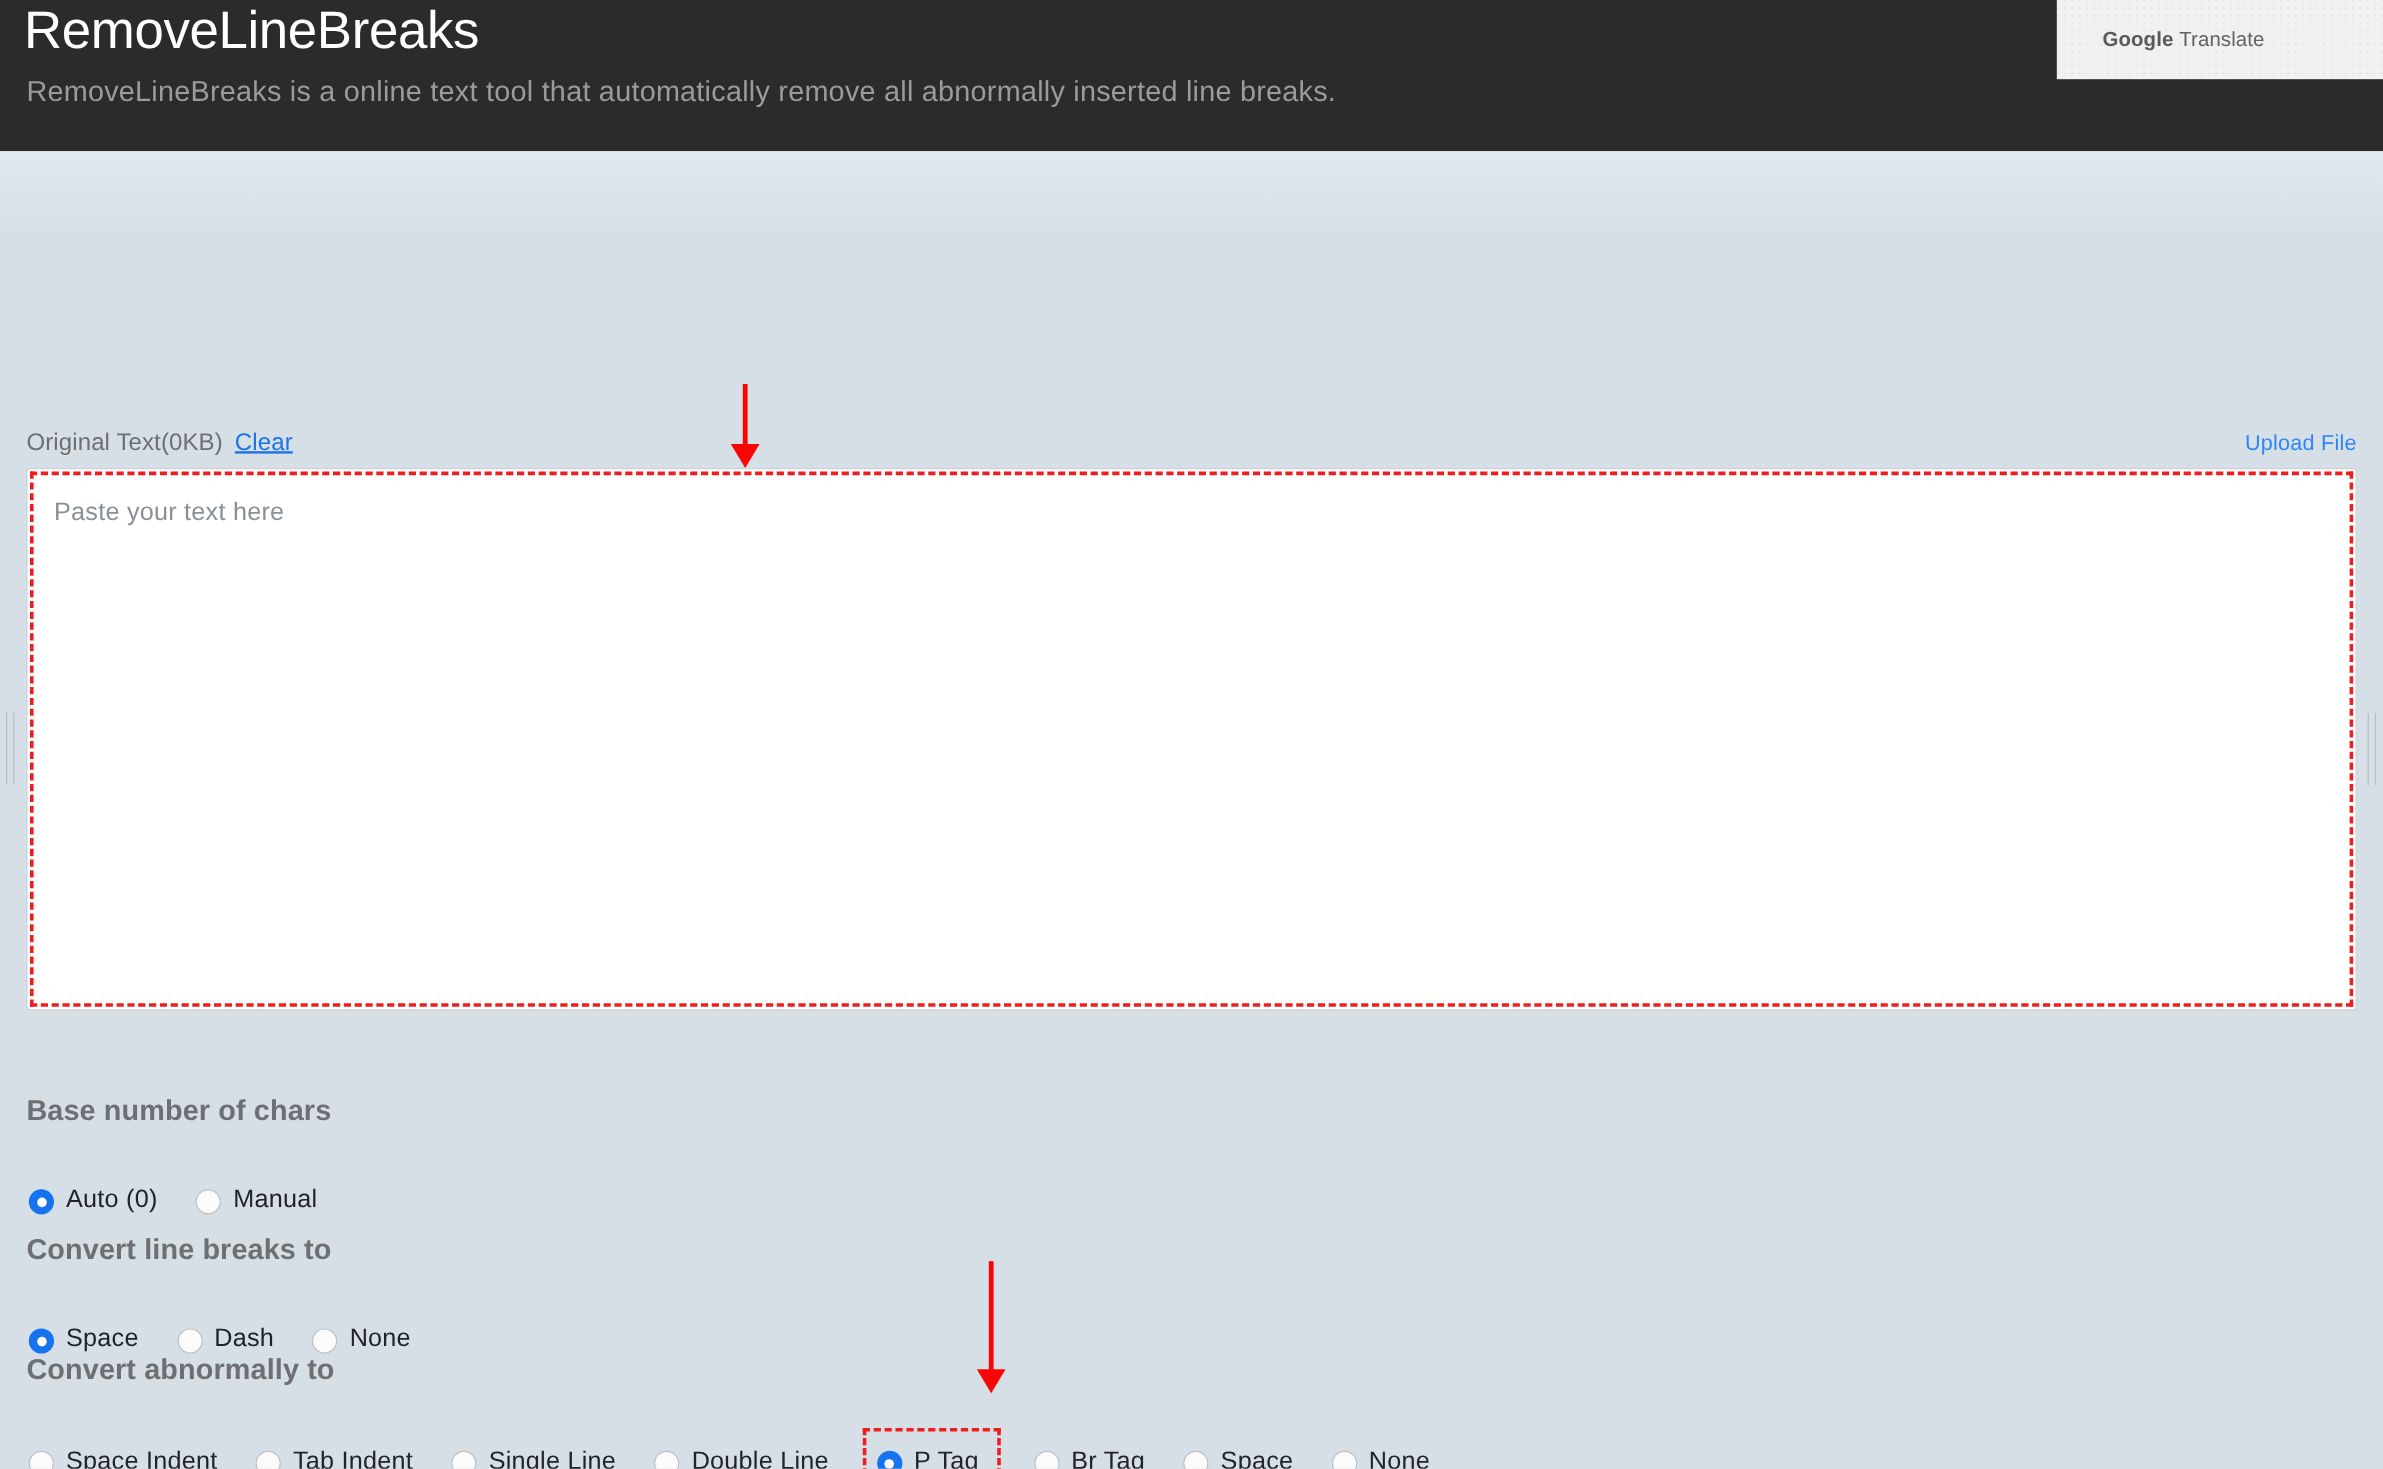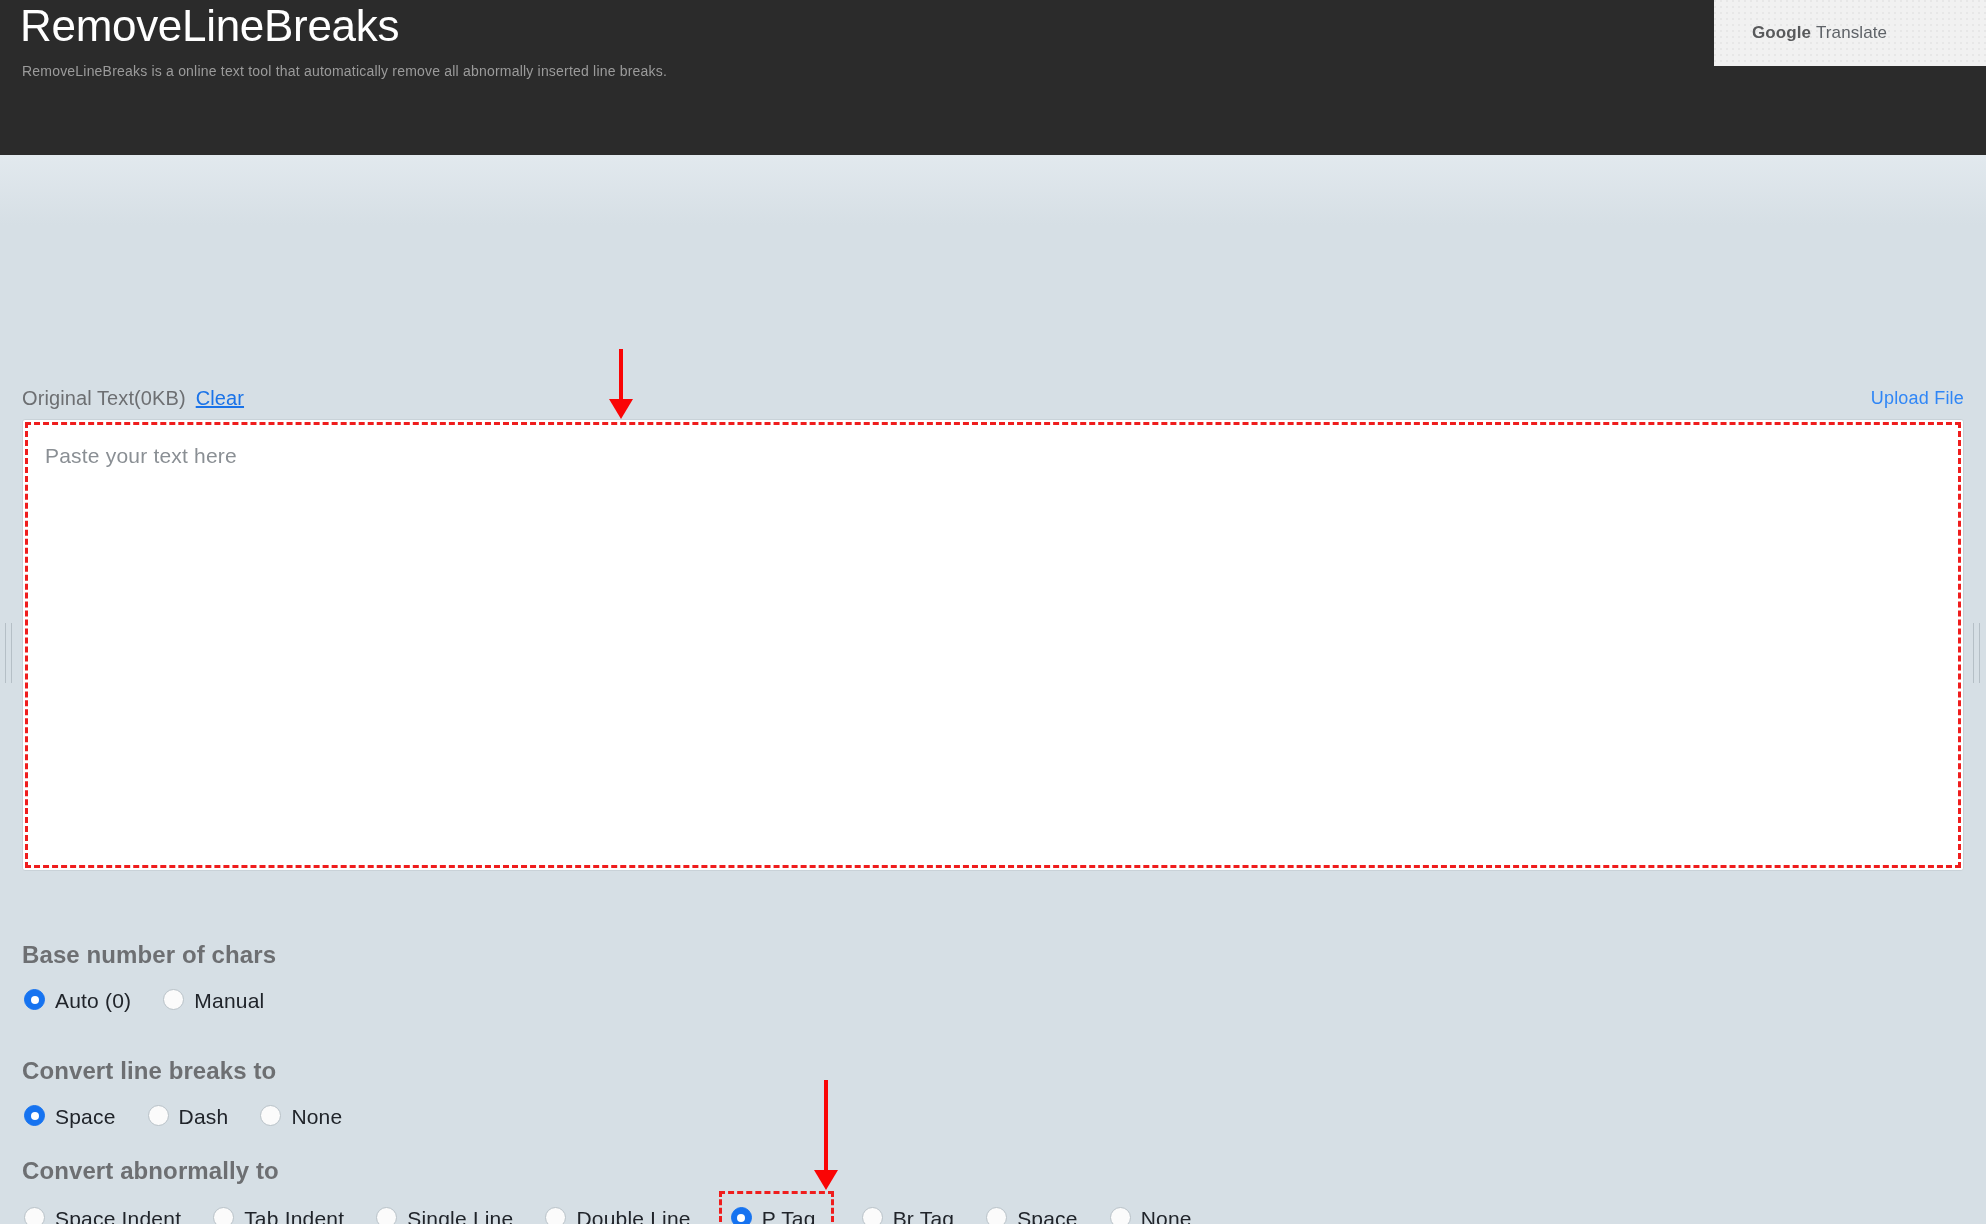--- a/index.html
+++ b/index.html
@@ -12,40 +12,40 @@
 
   body {
     font-family: "Liberation Sans", sans-serif;
     background: #d6dfe5;
   }
 
   
   .header {
     position: relative;
     width: 100%;
-    height: 155px;
+    height: 126px;
     background: #2b2b2b;
   }
 
   .header-title {
     position: absolute;
     left: 20px;
     top: 2px;
     font-size: 44px;
     font-weight: 400;
     color: #ffffff;
     letter-spacing: -0.3px;
     line-height: 1.1;
   }
 
   .header-subtitle {
     position: absolute;
     left: 22px;
     top: 63px;
-    font-size: 14px;
+    font-size: 24px;
     font-weight: 400;
     color: #9b9b9b;
     letter-spacing: 0.2px;
   }
 
   .translate-widget {
     position: absolute;
     right: 0;
     top: 0;
     width: 272px;
@@ -168,25 +168,26 @@
     font-weight: 700;
     color: #6d6f72;
     margin-bottom: 14px;
     letter-spacing: 0.1px;
   }
 
   .radio-row { display: flex; align-items: center; }
 
   .radio-item {
     display: flex;
-    align-items: flex-start;
+    align-items: flex-end;
     margin-right: 28px;
     cursor: pointer;
     position: relative;
     padding: 6px 2px;
+    margin-top: 28px;
   }
   .radio-item:last-child { margin-right: 0; }
 
   .radio-dot {
     width: 21px;
     height: 21px;
     border-radius: 50%;
     background: #fbfbfb;
     border: 1px solid #b9c2c8;
     margin-right: 10px;

